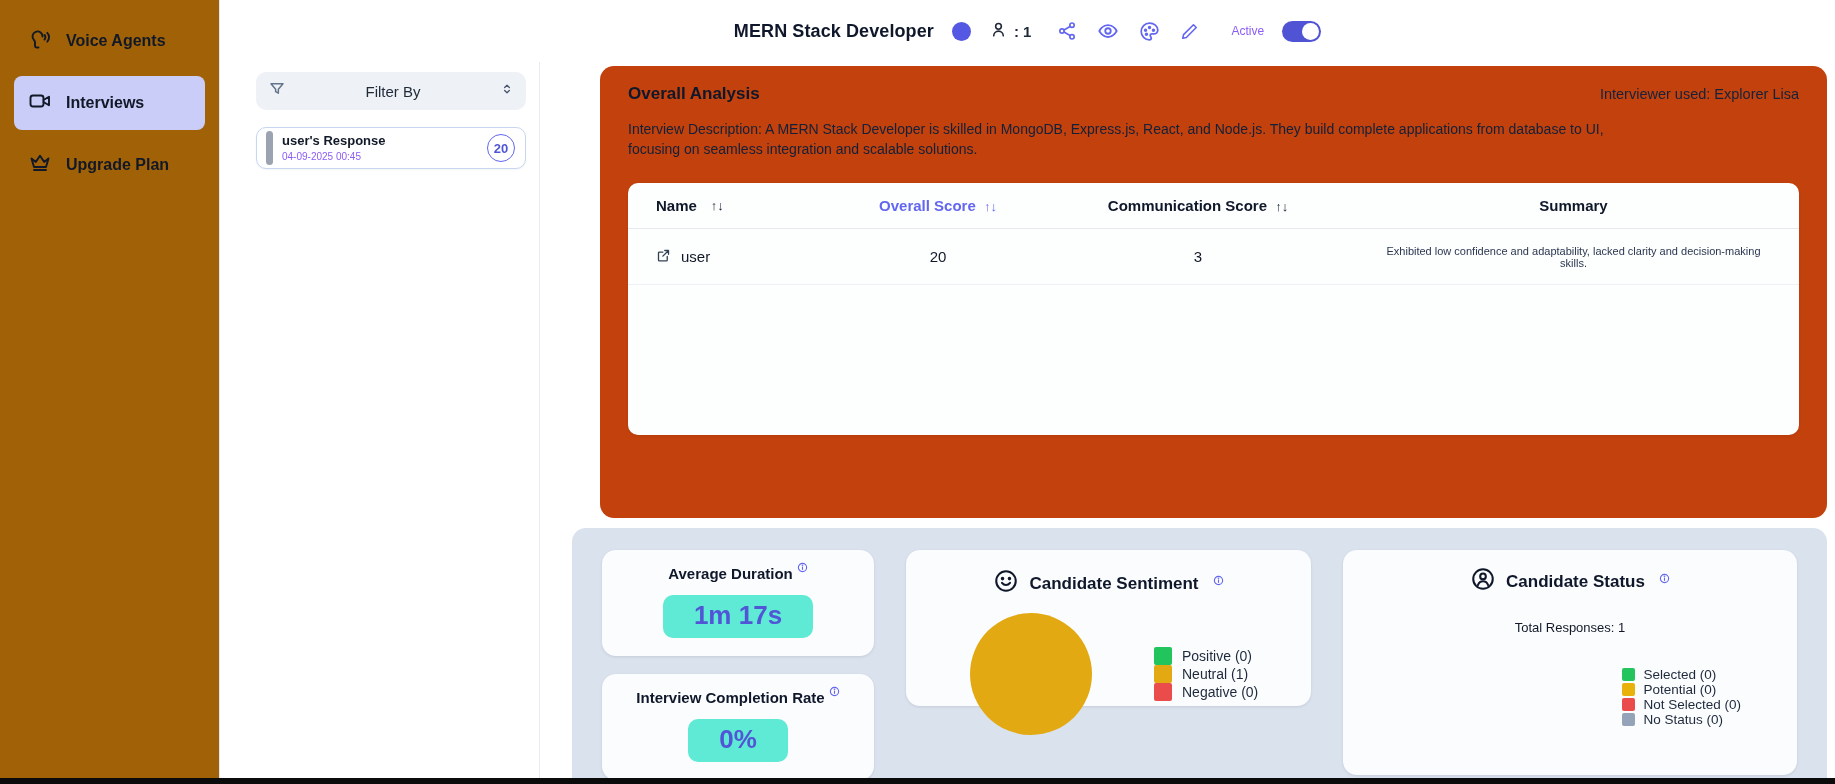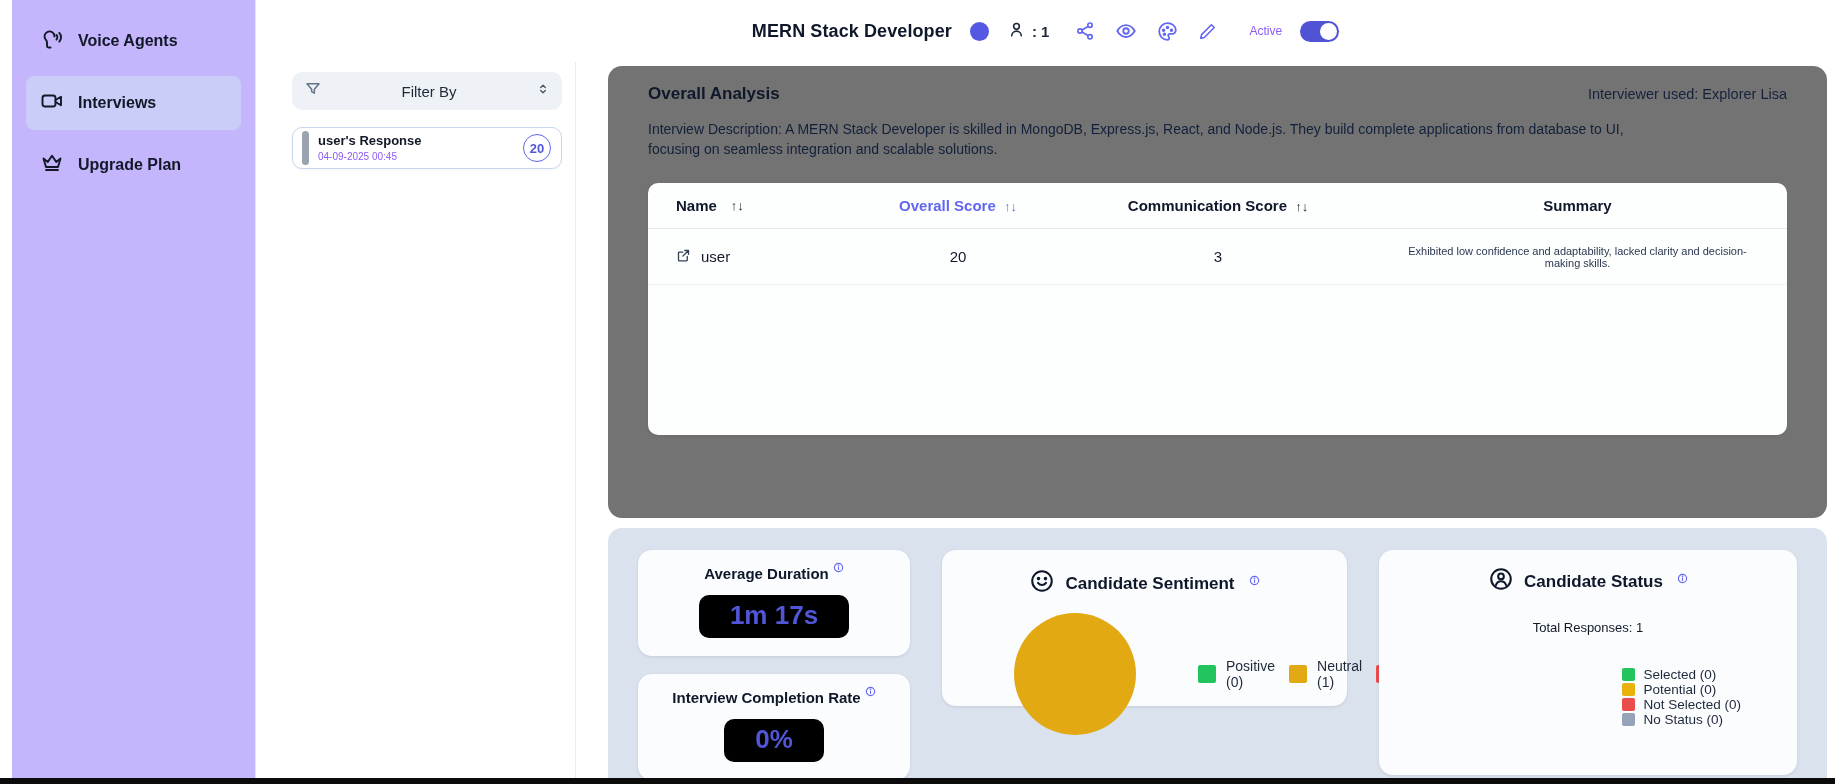--- a/index.html
+++ b/index.html
@@ -2,21 +2,21 @@
 <html><head>
 <meta charset="utf-8">
 <style>
   * { margin:0; padding:0; box-sizing:border-box; }
   html,body { width:1835px; height:784px; overflow:hidden; }
   body { font-family:"Liberation Sans", sans-serif; background:#ffffff; position:relative; color:#0f172a; }
 
   .app { display:flex; width:100%; height:100%; }
 
   
-  .sidebar { width:244px; height:100%; background:#c4b5fd; border-right:1px solid #e2e8f0; padding:14px 14px; flex-shrink:0;margin-left:12px; }
+  .sidebar { width:220px; height:100%; background:#a16207; border-right:1px solid #e2e8f0; padding:14px 14px; flex-shrink:0; }
   .nav-item { display:flex; align-items:center; gap:14px; padding:13px 14px; border-radius:8px; font-size:16px; font-weight:600; color:#111827; cursor:pointer; margin-bottom:8px; }
   .nav-item.active { background:#c9cdf7; }
   .nav-item svg { flex-shrink:0; }
 
   
   .main { flex:1; display:flex; flex-direction:column; position:relative; background:#ffffff; }
 
   .topbar { height:62px; display:flex; align-items:center; justify-content:center; gap:18px; flex-shrink:0; }
   .topbar .title { font-size:18px; font-weight:800; color:#0f172a; letter-spacing:.1px; }
   .dot { width:19px; height:19px; border-radius:50%; background:#5558e2; }
@@ -35,21 +35,21 @@
   .filter-bar .flabel { flex:1; text-align:center; font-size:15px; color:#1f2937; }
   .response-card { margin-top:17px; background:#ffffff; border:1px solid #c7d7f0; border-radius:10px; height:42px; display:flex; align-items:center; padding:0 10px 0 9px; box-shadow:0 1px 2px rgba(30,41,59,.05); cursor:pointer; }
   .response-card .pill { width:7px; height:34px; border-radius:4px; background:#9aa3af; margin-right:9px; flex-shrink:0; }
   .response-card .rtext { flex:1; line-height:1.35; }
   .response-card .rtitle { font-size:13px; font-weight:700; color:#111827; }
   .response-card .rdate { font-size:10px; color:#8b5cf6; }
   .score-badge { width:28px; height:28px; border-radius:50%; border:1.5px solid #6366f1; color:#5156d6; font-size:13px; font-weight:600; display:flex; align-items:center; justify-content:center; flex-shrink:0; }
 
   
   .dashboard { flex:1; margin:4px 8px 0 32px; min-width:0; }
-  .panel { background:#737373; border-radius:14px; height:452px; padding:18px 40px; }
+  .panel { background:#c2410c; border-radius:14px; height:452px; padding:18px 28px;margin-left:28px; }
   .panel-head { display:flex; align-items:center; justify-content:space-between; }
   .panel-title { font-size:17px; font-weight:800; color:#0f172a; }
   .interviewer { font-size:14.5px; color:#16223b; }
   .desc { margin-top:16px; font-size:14px; color:#13203a; line-height:1.4; max-width:1010px; }
 
   .table-card { margin-top:24px; background:#fdfefe; border-radius:10px; height:252px; box-shadow:0 1px 3px rgba(16,24,40,.08); overflow:hidden; }
   .thead { display:flex; align-items:center; height:46px; border-bottom:1px solid #e6e9ee; font-size:15px; font-weight:700; color:#0f172a; }
   .trow { display:flex; align-items:center; height:56px; border-bottom:1px solid #edf0f4; font-size:15px; color:#111827; }
   .col-name { width:200px; padding-left:28px; display:flex; align-items:center; gap:10px; }
   .col-overall { width:220px; text-align:center; }
@@ -58,28 +58,28 @@
   .thead .col-overall { color:#6366f1; cursor:pointer; }
   .thead .col-name, .thead .col-comm { cursor:pointer; }
   .sort { font-size:13px; font-weight:400; margin-left:4px; }
   .trow .col-summary { font-size:11px; color:#2b3750; }
 
   .metrics { margin-top:10px; background:#d9e2ed; border-radius:14px; padding:22px 30px; display:flex; gap:32px; align-items:flex-start; height:300px; }
   .mcard { background:#fbfcfe; border-radius:14px; box-shadow:0 1px 3px rgba(15,23,42,.10); }
   .mcol { width:272px; display:flex; flex-direction:column; gap:18px; }
   .stat-card { padding:15px 16px 18px; text-align:center; }
   .stat-title { font-size:15px; font-weight:700; color:#0f172a; }
-  .stat-pill { display:inline-block; margin-top:13px; background:#000000; border-radius:10px; padding:5px 31px 7px; font-size:26px; font-weight:700; color:#5156d6; }
+  .stat-pill { display:inline-block; margin-top:13px; background:#5eead4; border-radius:10px; padding:5px 31px 7px; font-size:26px; font-weight:700; color:#5156d6; }
   sup.info { margin-left:4px; vertical-align:top; position:relative; top:-3px; }
 
-  .sent-card { width:405px; height:156px; padding:18px 20px; }
+  .sent-card { width:405px; height:156px; padding:18px 12px; }
   .card-head { display:flex; align-items:center; justify-content:center; gap:10px; font-size:17px; font-weight:800; color:#0f172a; }
   .sent-body { display:flex; align-items:center; margin-top:14px; }
   .pie { width:122px; height:122px; border-radius:50%; background:#e2a912; margin-left:52px; flex-shrink:0; }
-  .legend { display:flex; gap:14px; margin-left:62px; }
+  .legend { display:flex; flex-direction:column; margin-left:62px; }
   .legend-item { display:flex; align-items:center; gap:10px; font-size:14px; color:#1e293b; }
   .sq { width:18px; height:18px; border-radius:2px; flex-shrink:0; }
 
   .status-card { flex:1; height:225px; padding:16px 22px; display:flex; flex-direction:column; }
   .total-label { text-align:center; font-size:13px; color:#111827; margin-top:23px; }
   .status-legend { margin-top:32px; margin-left:auto; margin-right:34px; display:flex; flex-direction:column; }
   .status-legend .legend-item { font-size:13.5px; gap:8px; }
   .status-legend .sq { width:13px; height:13px; }
 
   .bottom-bar { position:absolute; left:0; right:0; bottom:0; height:6px; background:#0b0b0c; }

